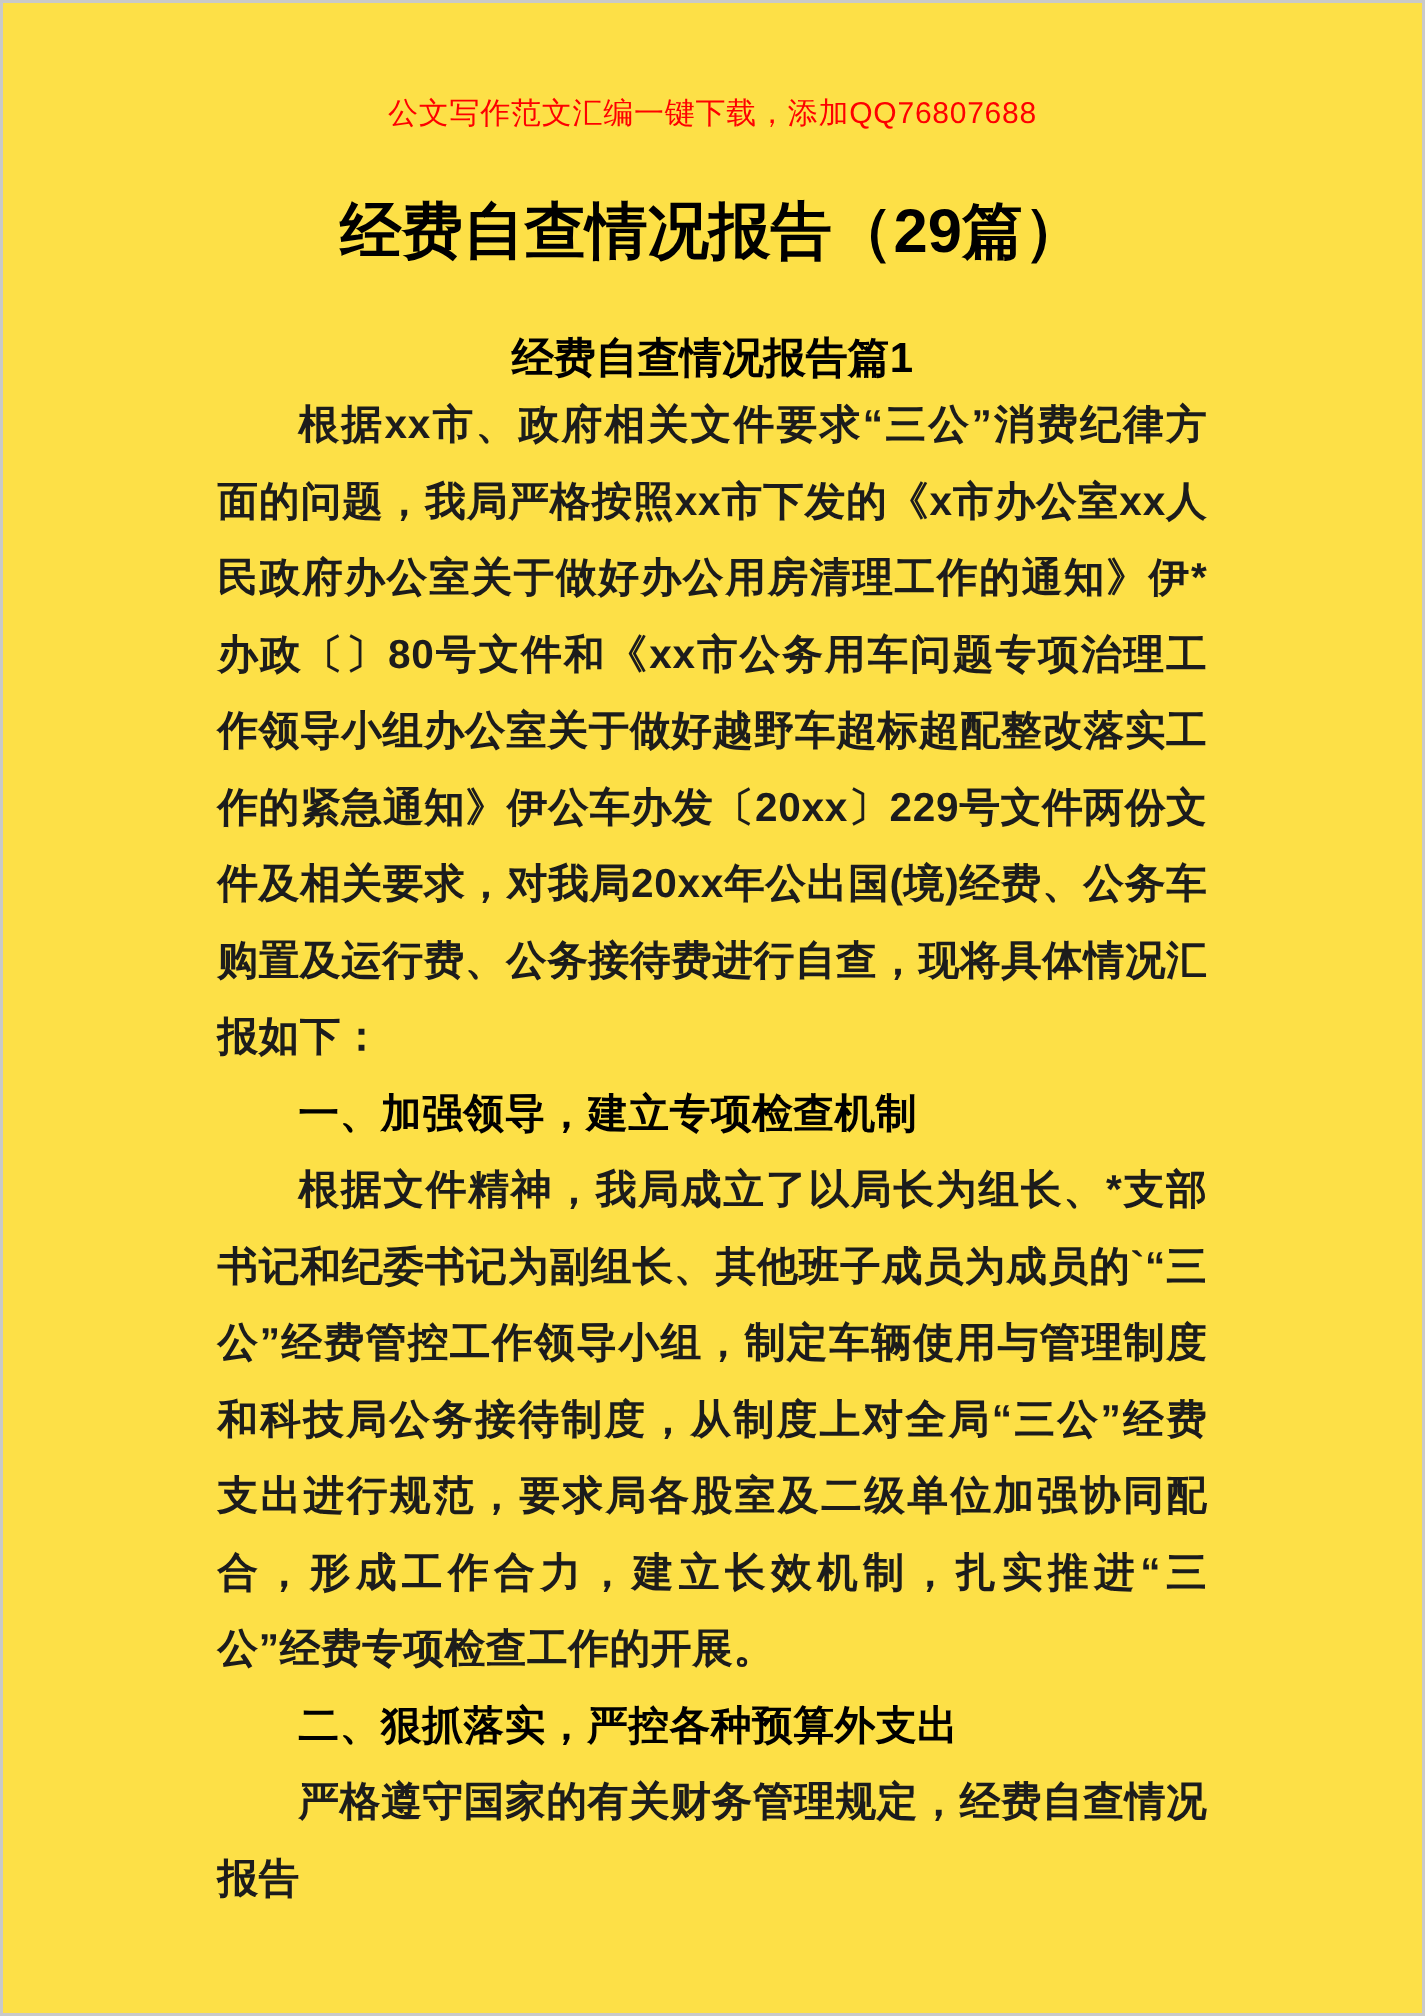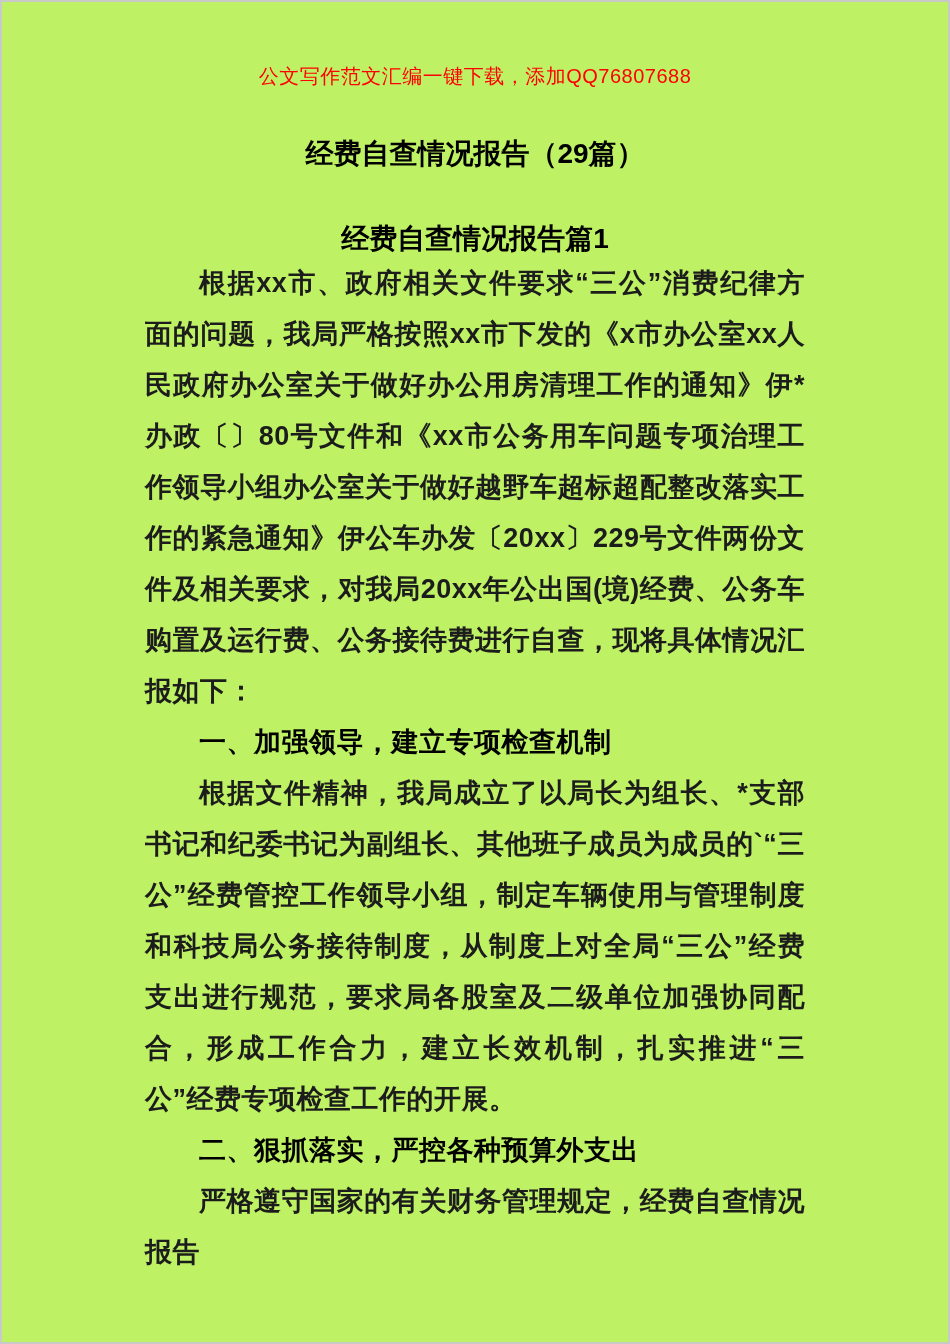--- a/index.html
+++ b/index.html
@@ -8,38 +8,38 @@
     background: #ffffff;
   }
   body {
     font-family: "Liberation Sans", "DejaVu Sans", sans-serif;
   }
   .page {
     position: relative;
     width: 950px;
     height: 1344px;
     box-sizing: border-box;
-    background: #bef264;
+    background: #fde047;
     border: 2px solid #c9c9c9;
     padding: 62px 143px 40px 143px;
     overflow: hidden;
   }
   .ad-notice {
     text-align: center;
     color: #fe0000;
     font-size: 20px;
     line-height: 24px;
     margin: 0 0 46px 0;
     font-weight: 400;
     letter-spacing: 0.5px;
   }
   .doc-title {
     text-align: center;
     color: #000000;
-    font-size: 28px;
+    font-size: 41px;
     font-weight: 700;
     margin: 0 0 46px 0;
     line-height: 40px;
   }
   .section-title {
     text-align: center;
     color: #000000;
     font-size: 28px;
     font-weight: 700;
     margin: 0 0 0 0;

